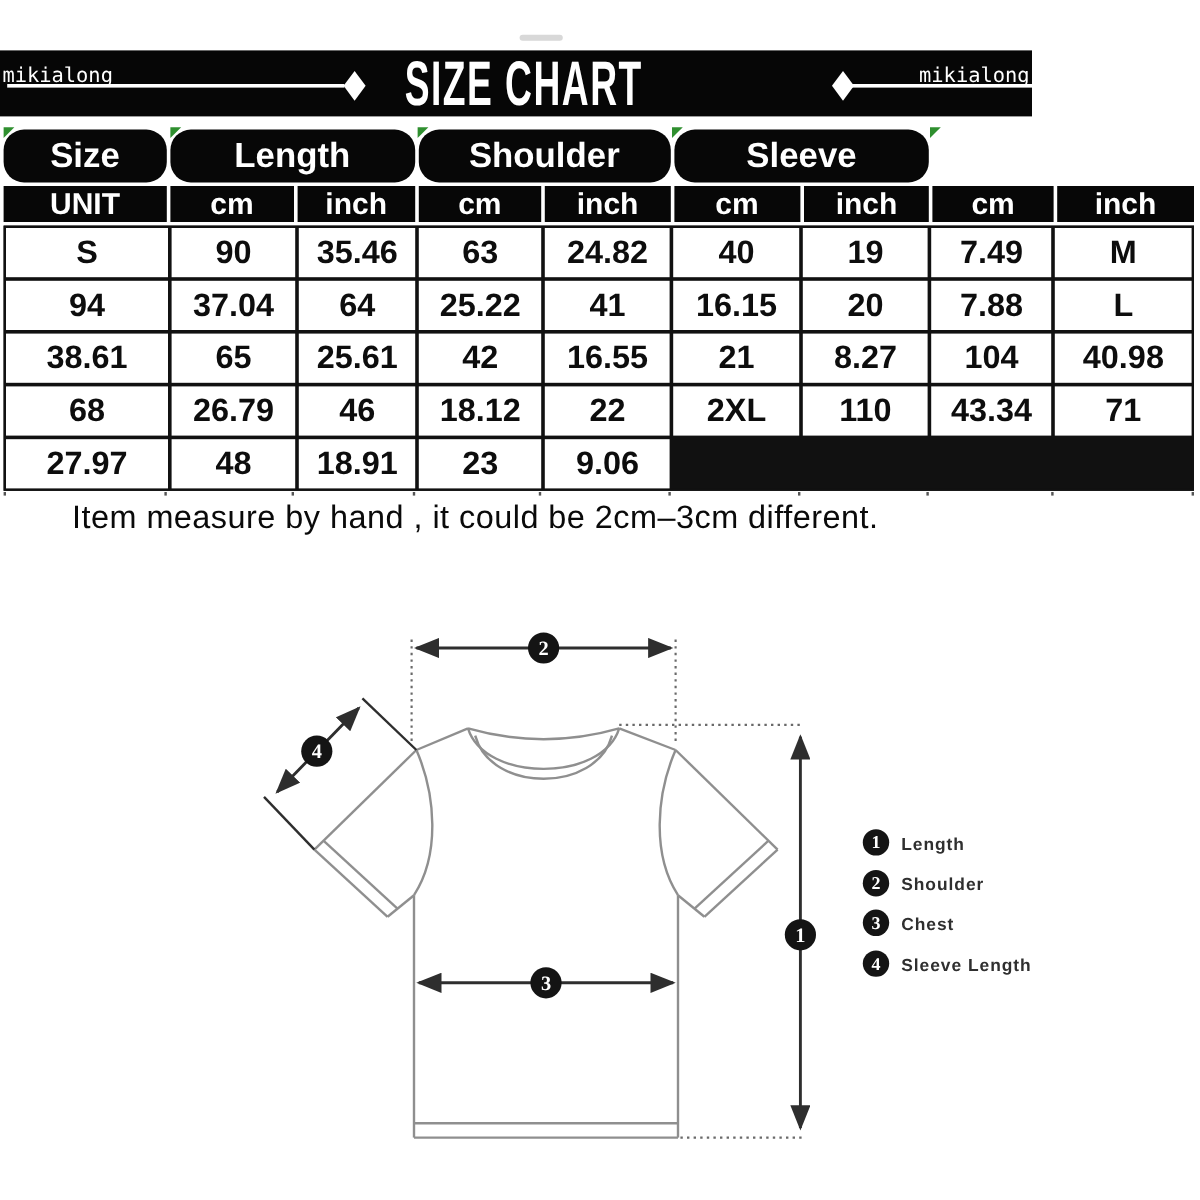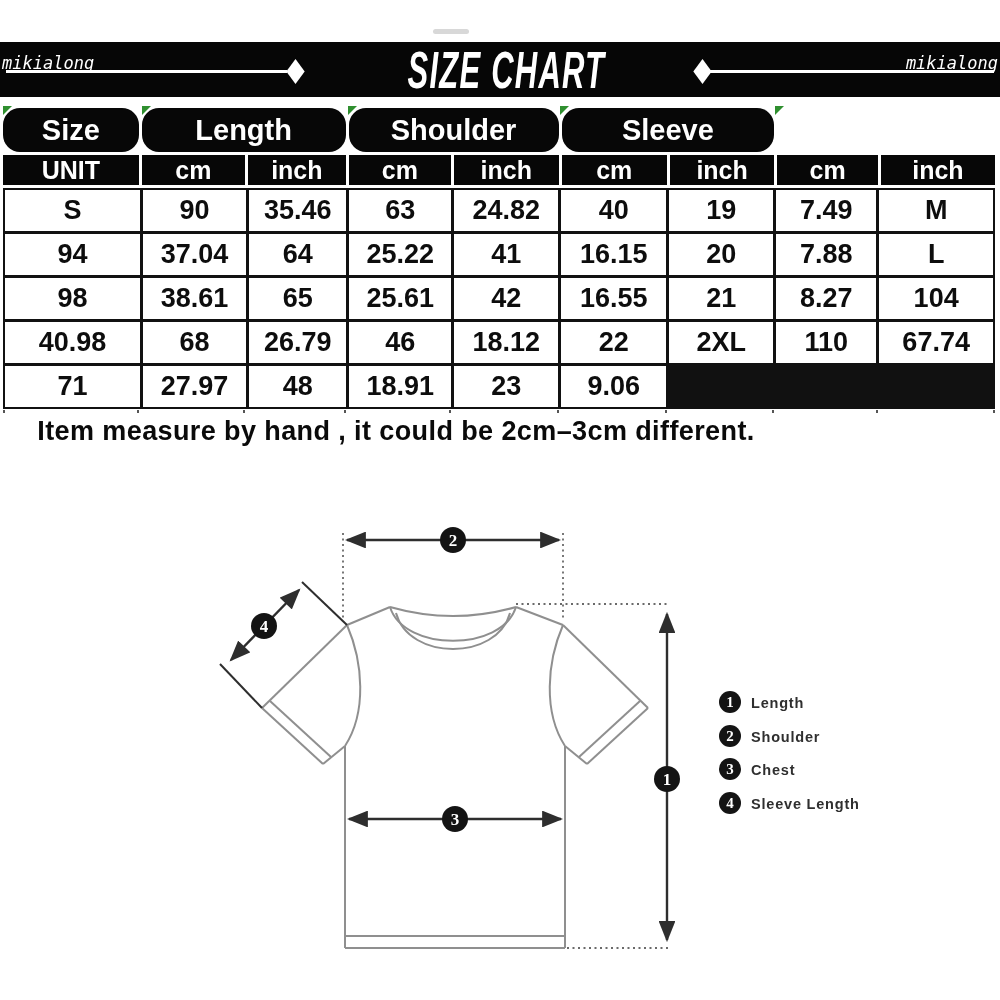--- a/index.html
+++ b/index.html
@@ -3,21 +3,21 @@
 <meta charset="utf-8">
 <style>
   html,body{margin:0;padding:0;background:#fff;}
   body{width:1000px;height:1000px;font-family:"Liberation Sans",sans-serif;}
   .canvas{position:relative;width:1000px;height:1000px;overflow:hidden;background:#fff;}
 
   
   .top-dash{position:absolute;left:433px;top:29px;width:36px;height:5px;background:#d8d8d8;border-radius:3px;}
 
   
-  .header-bar{position:absolute;left:0;top:42px;width:1000px;height:55px;background:#060606;font-style:italic;}
+  .header-bar{position:absolute;left:0;top:42px;width:860px;height:55px;background:#060606;}
   .brand{position:absolute;top:11px;color:#fff;font-family:"DejaVu Sans Mono",monospace;font-size:17px;}
   .brand.left{left:2px;}
   .brand.right{right:2px;}
   .hline{position:absolute;top:28px;height:3px;background:#fff;}
   .hline.left{left:6px;width:281px;}
   .hline.right{left:710px;width:284px;}
   .diamond{position:absolute;top:23px;width:13px;height:13px;background:#fff;transform:scaleY(1.35) rotate(45deg);}
   .diamond.left{left:289px;}
   .diamond.right{left:696px;}
   .bar-title{position:absolute;left:50%;top:50%;margin:0;transform:translate(-48%,-50%) scale(0.62,1.05);transform-origin:center;color:#fff;font-size:50px;font-weight:bold;letter-spacing:2px;white-space:nowrap;}
@@ -33,21 +33,21 @@
   .span2{grid-column:span 2;}
   .data-grid{row-gap:3px;background:#111;border:2px solid #111;}
   .cell-d{background:#fff;height:41px;display:flex;align-items:center;justify-content:center;font-weight:bold;font-size:27px;color:#0d0d0d;}
   .corner-mark{position:absolute;top:-2px;width:0;height:0;border-top:9px solid #2f8f2f;border-right:9px solid transparent;}
   .cm0{left:0;} .cm1{left:14.01%;} .cm2{left:34.78%;} .cm3{left:56.15%;} .cm4{left:77.82%;}
   .ticks{height:4px;margin-top:1px;}
   .ticks span{border-right:2px solid #555;height:3px;}
   .ticks span:first-child{border-left:2px solid #555;}
 
   
-  .note{position:absolute;left:0;top:416px;width:792px;text-align:center;font-size:27px;font-weight:bold;color:#0a0a0a;letter-spacing:0.4px;}
+  .note{position:absolute;left:0;top:416px;width:792px;text-align:center;font-size:27px;font-weight:normal;color:#0a0a0a;letter-spacing:0.4px;}
 
   
   .diagram{position:absolute;left:150px;top:490px;}
   .shirt{stroke:#8f8f8f;stroke-width:2;fill:none;}
   .dotted{stroke:#6a6a6a;stroke-width:1.8;fill:none;stroke-dasharray:2 3.5;}
   .arrow{stroke:#2e2e2e;stroke-width:2.4;fill:none;}
   .ext{stroke:#2e2e2e;stroke-width:2;fill:none;}
   .mcirc{fill:#141414;}
   .mnum{fill:#fff;font-family:"Liberation Serif",serif;font-size:17px;font-weight:bold;text-anchor:middle;}
   .lnum{fill:#fff;font-family:"Liberation Serif",serif;font-size:15px;font-weight:bold;text-anchor:middle;}
@@ -110,40 +110,39 @@
       <div class="cell-d">94</div>
       <div class="cell-d">37.04</div>
       <div class="cell-d">64</div>
       <div class="cell-d">25.22</div>
       <div class="cell-d">41</div>
       <div class="cell-d">16.15</div>
       <div class="cell-d">20</div>
       <div class="cell-d">7.88</div>
 
       <div class="cell-d">L</div>
-      <div class="cell-d">98</div>
       <div class="cell-d">38.61</div>
       <div class="cell-d">65</div>
       <div class="cell-d">25.61</div>
       <div class="cell-d">42</div>
       <div class="cell-d">16.55</div>
       <div class="cell-d">21</div>
       <div class="cell-d">8.27</div>
 
       <div class="cell-d">104</div>
       <div class="cell-d">40.98</div>
       <div class="cell-d">68</div>
       <div class="cell-d">26.79</div>
       <div class="cell-d">46</div>
       <div class="cell-d">18.12</div>
       <div class="cell-d">22</div>
 
       <div class="cell-d">2XL</div>
       <div class="cell-d">110</div>
-      <div class="cell-d">67.74</div>
+      <div class="cell-d">43.34</div>
       <div class="cell-d">71</div>
       <div class="cell-d">27.97</div>
       <div class="cell-d">48</div>
       <div class="cell-d">18.91</div>
       <div class="cell-d">23</div>
       <div class="cell-d">9.06</div>
     </div>
 
     <div class="cols9 ticks">
       <span></span>

